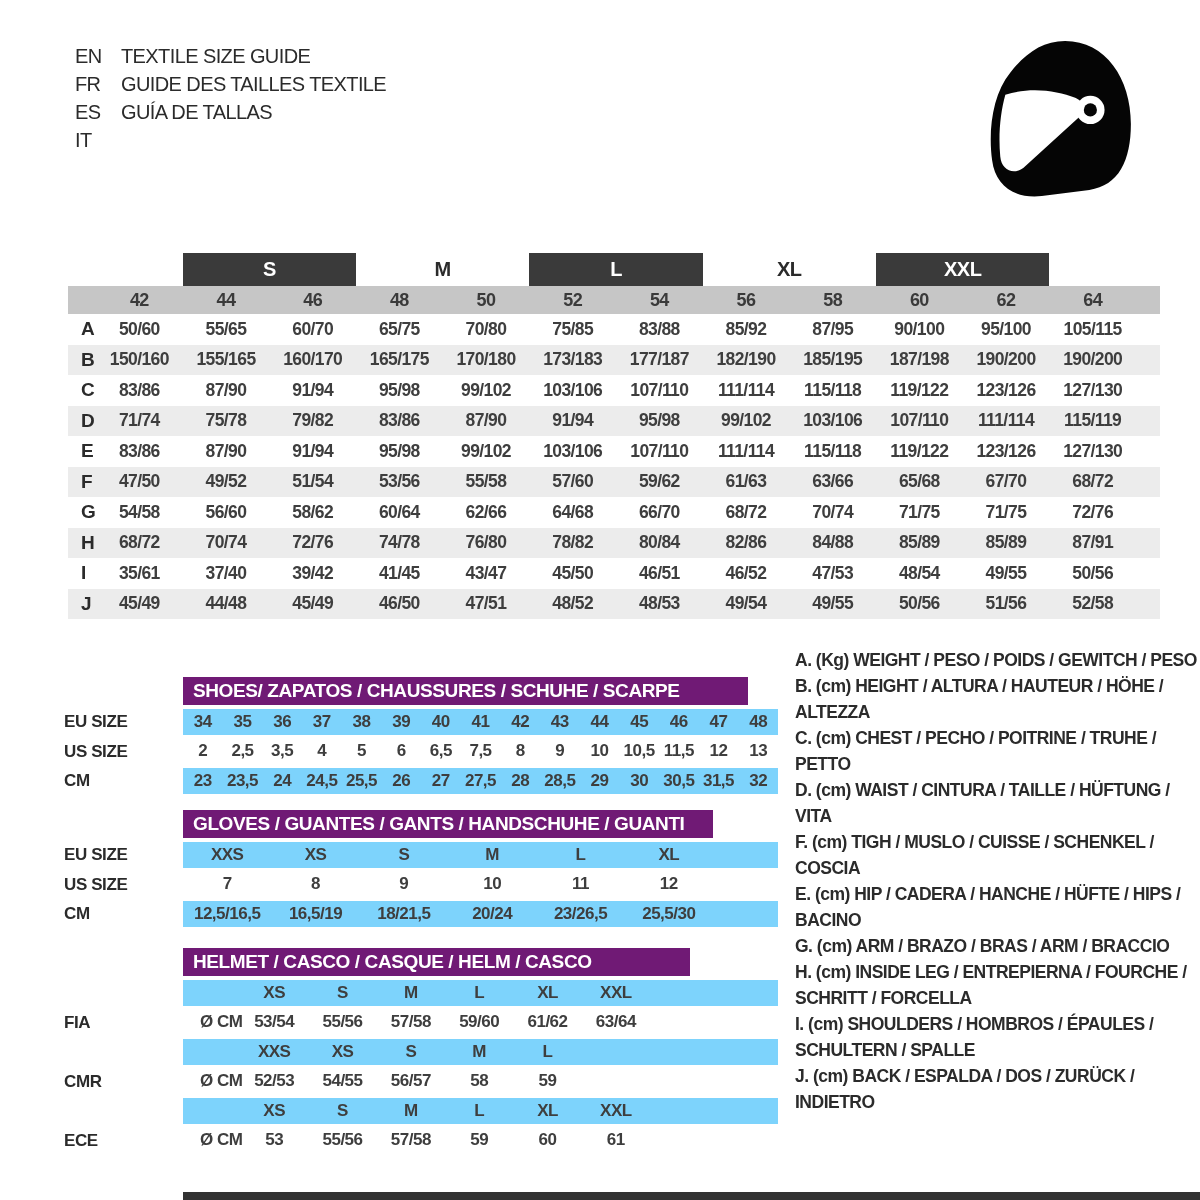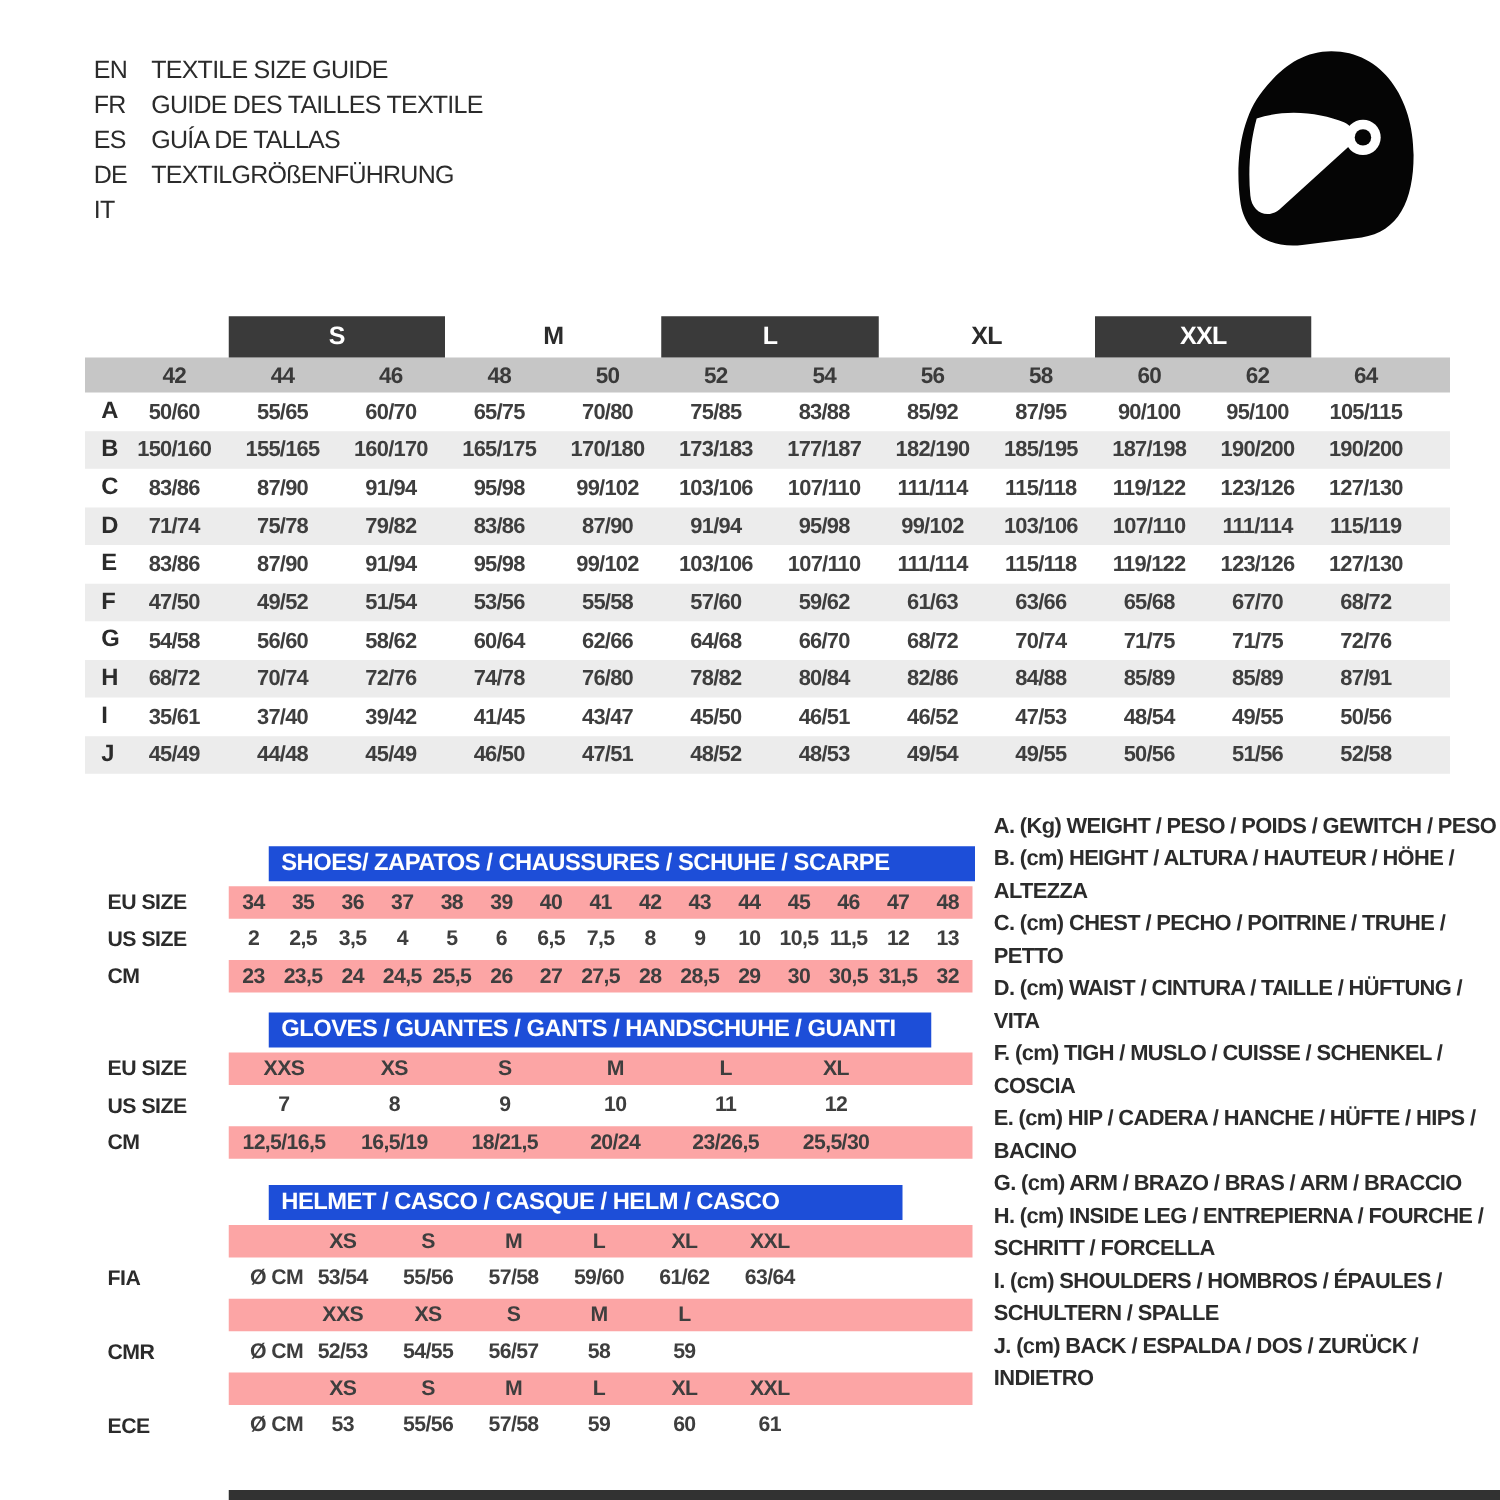--- a/index.html
+++ b/index.html
@@ -39,37 +39,37 @@
   }
   .mt-numband .mt-cell { font-size:18px; color:#3a3a3a; }
 
   
   .section { position:absolute; left:0; width:1200px; }
   .sec-shoes  { top:677px; }
   .sec-gloves { top:810px; }
   .sec-helmet { top:948px; }
   .sec-bar {
     position:absolute; left:183px; top:0; height:28px; line-height:28px;
-    background:#1d4ed8; color:#ffffff; font-weight:bold; font-size:19px;
-    padding-left:10px; letter-spacing:-0.4px; white-space:nowrap;margin-left:32px;
+    background:#701a75; color:#ffffff; font-weight:bold; font-size:19px;
+    padding-left:10px; letter-spacing:-0.4px; white-space:nowrap;
   }
   .sec-shoes  .sec-bar { width:555px; }
   .sec-gloves .sec-bar { width:520px; }
   .sec-helmet .sec-bar { width:497px; }
   .sec-rows { position:absolute; left:0; top:30px; right:0; }
   .sec-row { position:relative; height:29.5px; }
   .sec-label {
-    position:absolute; left:86px; top:0; line-height:29.5px;
+    position:absolute; left:64px; top:0; line-height:29.5px;
     font-weight:bold; font-size:17px; color:#2b2b2b; letter-spacing:-0.4px; white-space:nowrap;
   }
   .sec-band {
     position:absolute; left:183px; top:1.5px; bottom:1.5px; width:595px;
     display:grid; align-items:center;
   }
-  .sec-row.shaded .sec-band { background:#fca5a5; }
+  .sec-row.shaded .sec-band { background:#7dd3fc; }
   .sec-shoes  .sec-band { grid-template-columns:repeat(15,1fr); }
   .sec-gloves .sec-band { grid-template-columns:repeat(6,1fr); padding-right:65px; box-sizing:border-box; }
   .sec-helmet .sec-band { grid-template-columns:57px repeat(6,1fr); padding-right:128px; box-sizing:border-box; }
   .sec-cell {
     text-align:center; font-weight:bold; font-size:17px; color:#3e3e3e;
     letter-spacing:-0.5px; white-space:nowrap;
   }
   .sec-prefix { text-align:left; padding-left:17px; }
 
   
@@ -97,24 +97,20 @@
       <div class="lang-row">
         <span class="lang-code">FR</span>
         <span class="lang-title">GUIDE DES TAILLES TEXTILE</span>
       </div>
 
       <div class="lang-row">
         <span class="lang-code">ES</span>
         <span class="lang-title">GUÍA DE TALLAS</span>
       </div>
 
-      <div class="lang-row">
-        <span class="lang-code">DE</span>
-        <span class="lang-title">TEXTILGRÖßENFÜHRUNG</span>
-      </div>
 
       <div class="lang-row">
         <span class="lang-code">IT</span>
       </div>
     </div>
 
   <svg class="helmet-icon" viewBox="0 0 150 160" xmlns="http://www.w3.org/2000/svg">
     <path fill="#050505" d="M80,5 C120,5 145,42 145,87 C145,123 133,148 104,152 L57,158 C29,161 11,147 8,123 C4,94 8,58 26,36 C41,17 58,5 80,5 Z"></path>
     <path fill="#ffffff" d="M21,58 C46,50 72,54 90,61 C99,65 101,74 94,80 L39,130 C29,138 17,132 16,119 C14,98 16,76 21,58 Z"></path>
     <circle cx="105" cy="73" r="14" fill="#ffffff"></circle>

